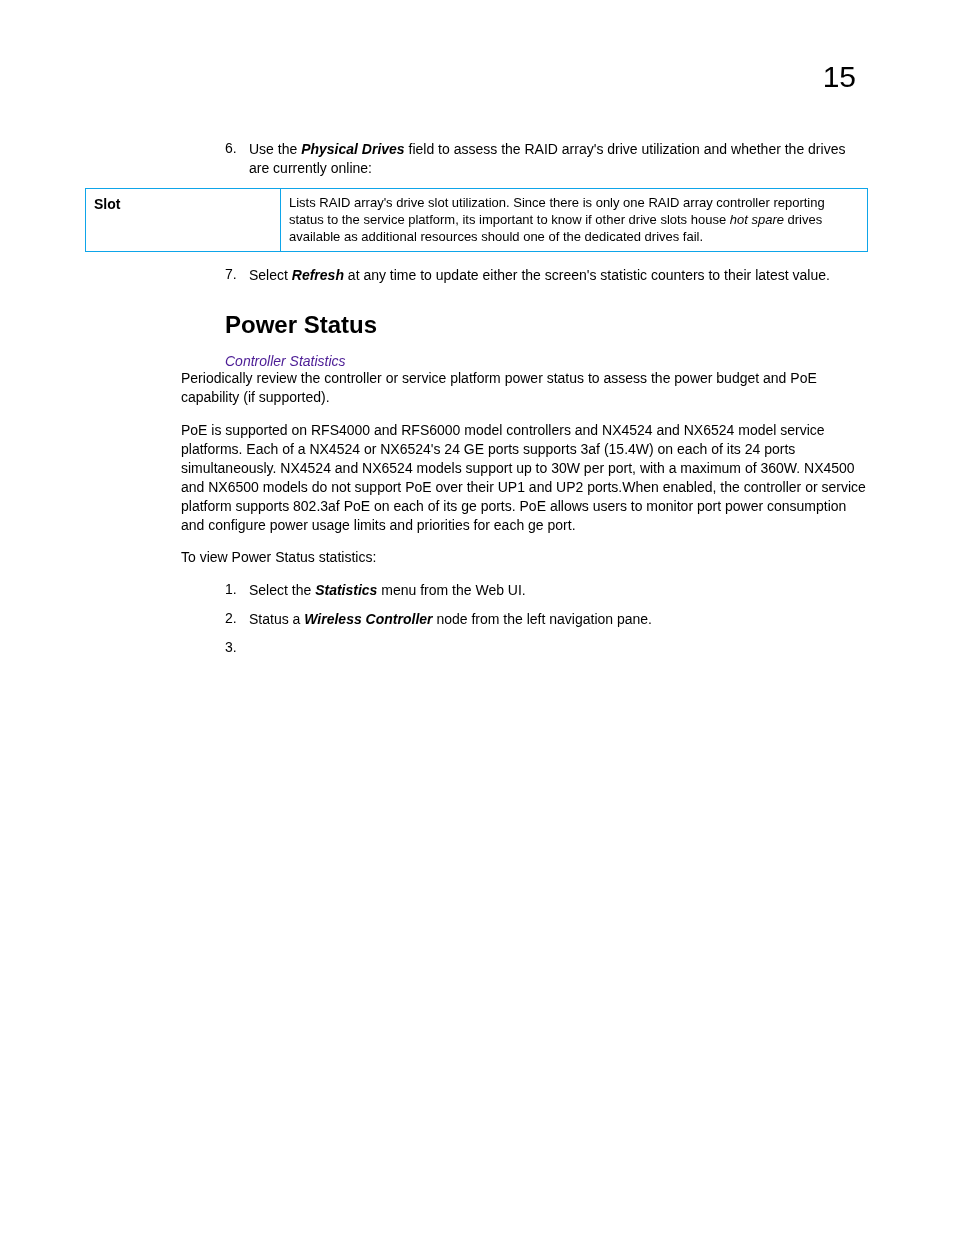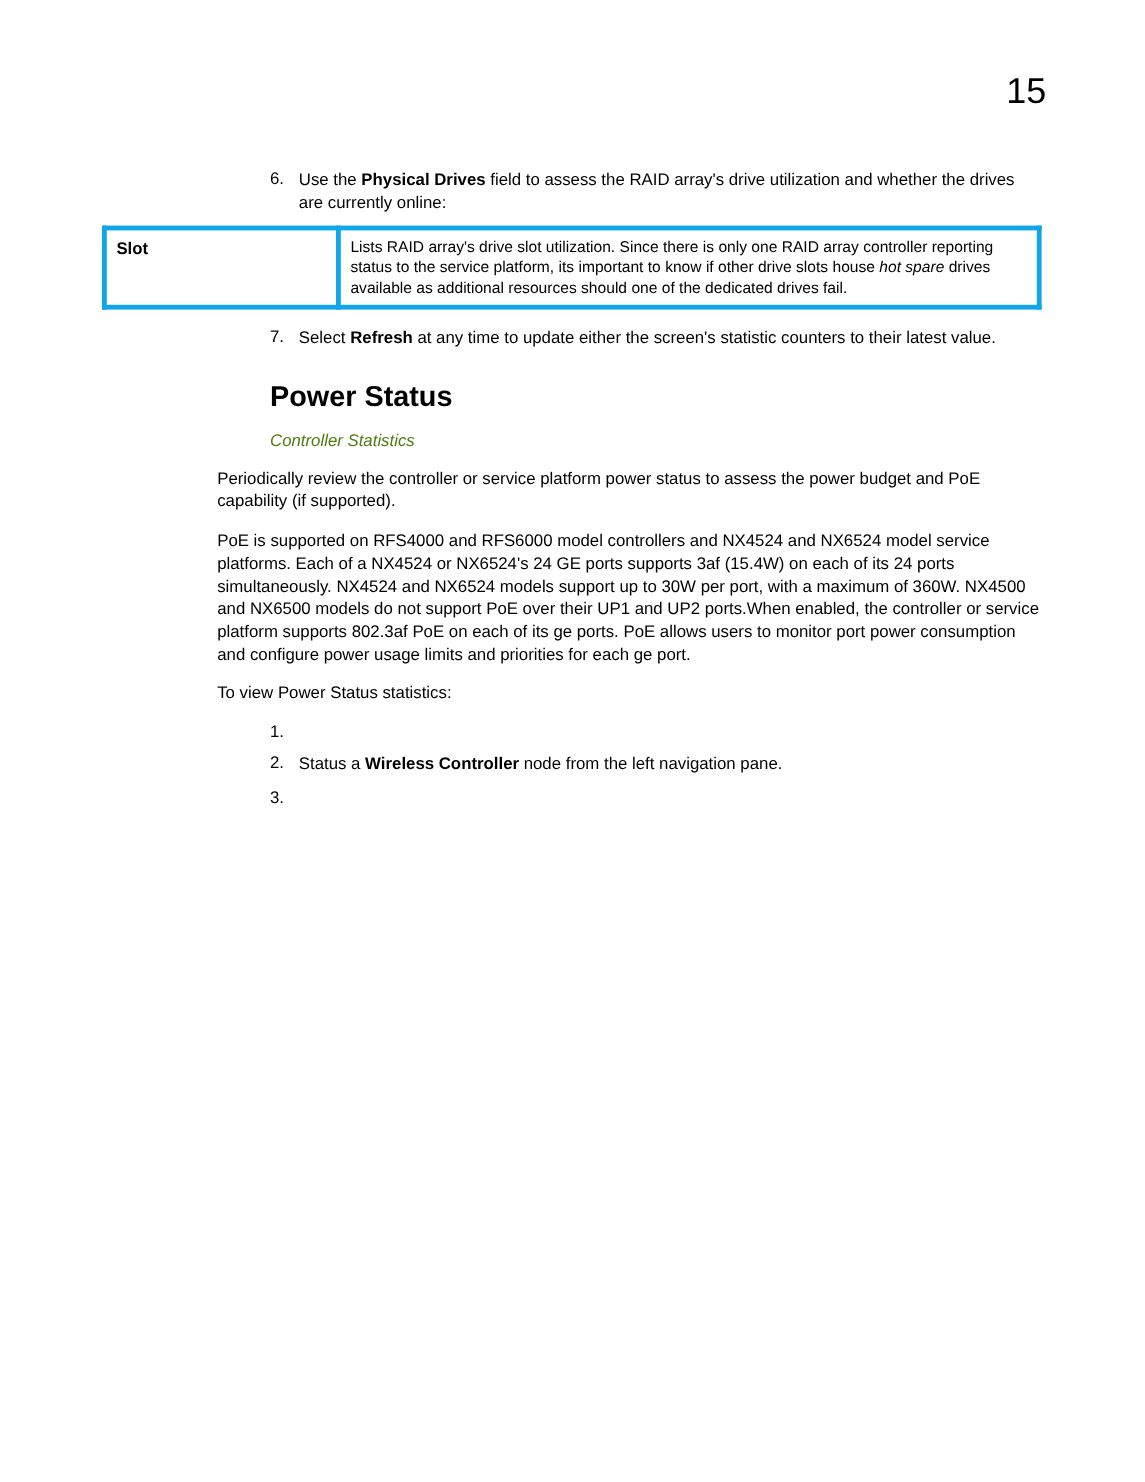--- a/index.html
+++ b/index.html
@@ -1,29 +1,29 @@
 <!DOCTYPE html>
 <html><head>
   <meta charset="utf-8">
   <style>
     * { box-sizing: border-box; margin: 0; padding: 0; }
     html, body { width: 954px; height: 1235px; background: #fff; font-family: Arial, Helvetica, sans-serif; color: #000; }
     .page { position: relative; width: 954px; height: 1235px; }
-    .page-number { position: absolute; top: 60px; right: 82px; font-size: 30px; font-weight: 400; }
+    .page-number { position: absolute; top: 60px; right: 98px; font-size: 30px; font-weight: 400; }
     .content { position: absolute; top: 140px; left: 85px; width: 783px; }
     .ol-item { display: flex; margin-bottom: 10px; padding-left: 140px; }
     .ol-num { width: 24px; flex-shrink: 0; font-size: 14px; }
     .ol-body { flex: 1; font-size: 14px; line-height: 1.35; }
-    .bold { font-weight: 700; }
+    .bold { font-weight: 700; font-style: italic; }
     .italic { font-style: italic; margin-top: 40px; }
     table.desc { width: 100%; border-collapse: collapse; margin: 10px 0 14px 0; }
-    table.desc td { border: 4px solid #0ea5e9; padding: 6px 8px; font-size: 13px; line-height: 1.3; vertical-align: top; }
+    table.desc td { border: 1px solid #0ea5e9; padding: 6px 8px; font-size: 13px; line-height: 1.3; vertical-align: top; }
     table.desc td.label { width: 195px; font-weight: 700; font-size: 14px; }
     .section-title { font-size: 24px; font-weight: 700; margin: 26px 0 14px 140px; }
-    .link { color: #4d7c0f; font-style: italic; font-size: 14px; margin-left: 140px; margin-bottom: 14px; display: block; }
+    .link { color: #4c1d95; font-style: italic; font-size: 14px; margin-left: 140px; display: block; }
     .para { font-size: 14px; line-height: 1.35; margin: 0 0 14px 96px; }
   </style>
 </head>
 <body>
 
 <div class="page">
   <div class="page-number">15</div>
 
   <div class="content">
 
@@ -55,20 +55,23 @@
     <h2 class="section-title">Power Status</h2>
 
     <a class="link">Controller Statistics</a>
 
     <p class="para">Periodically review the controller or service platform power status to assess the power budget and PoE capability (if supported).</p>
     <p class="para">PoE is supported on RFS4000 and RFS6000 model controllers and NX4524 and NX6524 model service platforms. Each of a NX4524 or NX6524's 24 GE ports supports 3af (15.4W) on each of its 24 ports simultaneously. NX4524 and NX6524 models support up to 30W per port, with a maximum of 360W. NX4500 and NX6500 models do not support PoE over their UP1 and UP2 ports.When enabled, the controller or service platform supports 802.3af PoE on each of its ge ports. PoE allows users to monitor port power consumption and configure power usage limits and priorities for each ge port.</p>
     <p class="para">To view Power Status statistics:</p>
 
     <div class="ol-item">
       <div class="ol-num">1.</div>
+      <div class="ol-body">
+        <span>Select the </span><span class="bold">Statistics</span><span> menu from the Web UI.</span>
+      </div>
     </div>
 
     <div class="ol-item">
       <div class="ol-num">2.</div>
       <div class="ol-body">
         <span>Status a </span><span class="bold">Wireless Controller</span><span> node from the left navigation pane.</span>
       </div>
     </div>
 
     <div class="ol-item">

